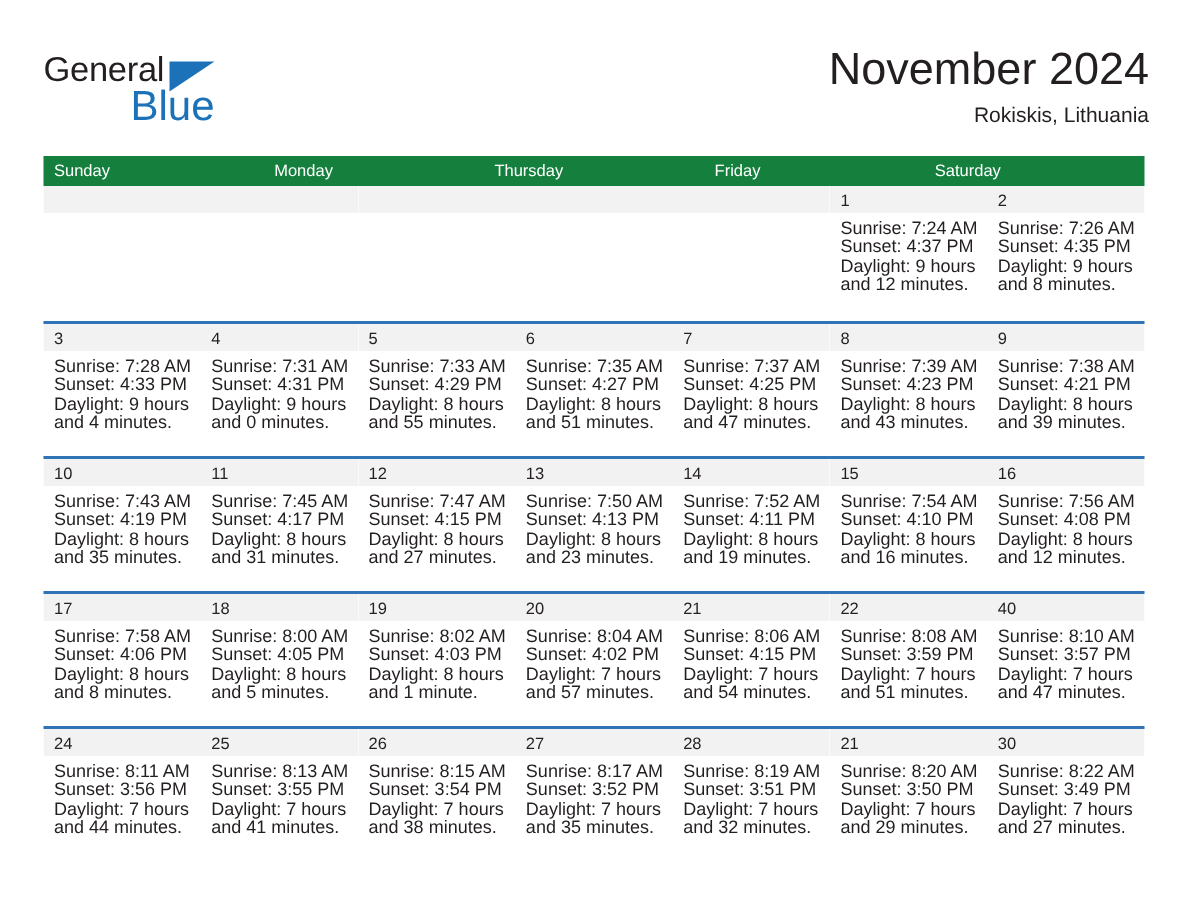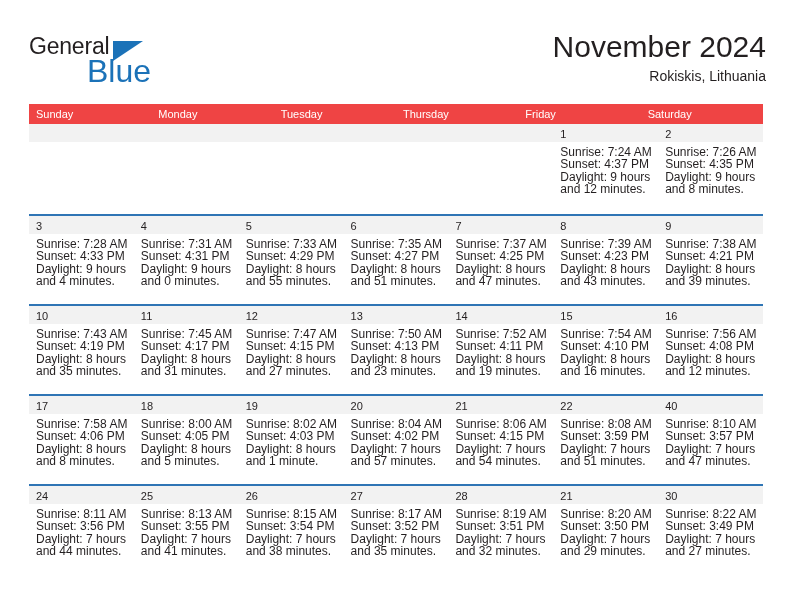--- a/index.html
+++ b/index.html
@@ -55,21 +55,21 @@
     top: 8px;
     width: 0;
     height: 0;
     border-left: 30px solid #1b72b8;
     border-bottom: 20px solid transparent;
   }
   .logo-blue {
     position: absolute;
     left: 58px;
     top: 25px;
-    font-size: 32px;
+    font-size: 28px;
     color: #1b72b8;
     font-family: "Liberation Sans", sans-serif;
     line-height: 26px;
   }
 
   .title-block {
     position: absolute;
     right: 26px;
     top: 30px;
     text-align: right;
@@ -93,21 +93,21 @@
   
   .calendar {
     position: absolute;
     left: 29px;
     top: 104px;
     width: 734px;
   }
 
   .dow-row {
     display: flex;
-    background: #ef4444;
+    background: #15803d;
     height: 20px;
     justify-content: space-between;
   }
   .dow-cell {
     flex: 1 1 0;
     color: #ffffff;
     font-size: 11px;
     line-height: 20px;
     padding-left: 7px;
     box-sizing: border-box;
@@ -169,21 +169,20 @@
       <div class="cal-sub">Rokiskis, Lithuania</div>
     </div>
 
   </div>
 
   <div class="calendar">
 
     <div class="dow-row">
       <div class="dow-cell">Sunday</div>
       <div class="dow-cell">Monday</div>
-      <div class="dow-cell">Tuesday</div>
       <div class="dow-cell">Thursday</div>
       <div class="dow-cell">Friday</div>
       <div class="dow-cell">Saturday</div>
     </div>
 
     <div id="weeks-container">
         <div class="week-row first">
           <div class="day-cell empty">
             <div class="daynum-band"><span class="daynum"></span></div>
           </div>

